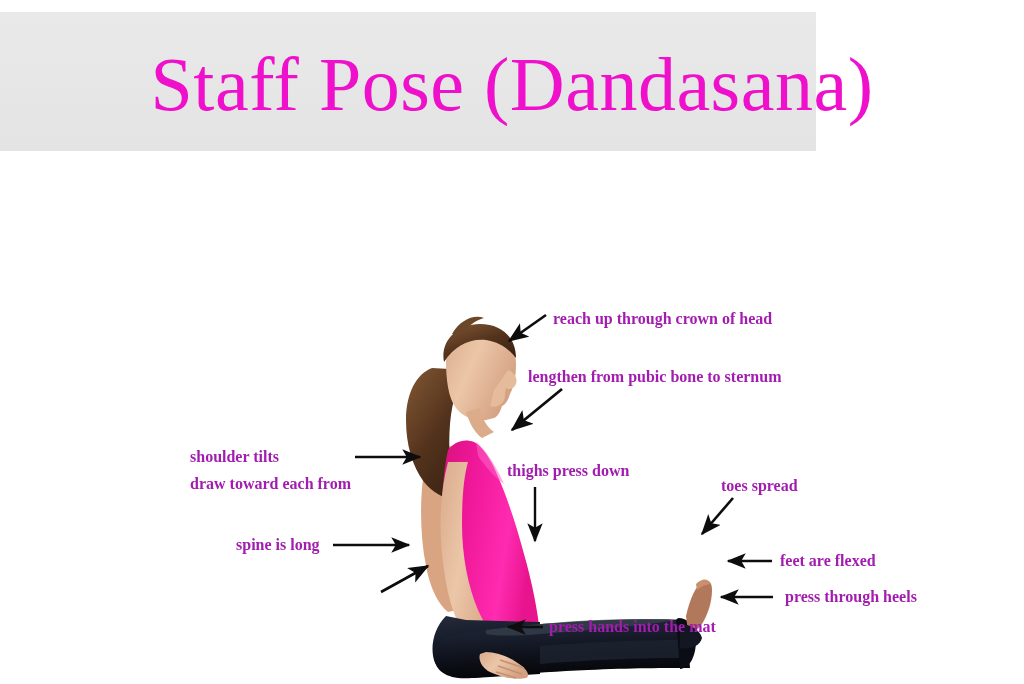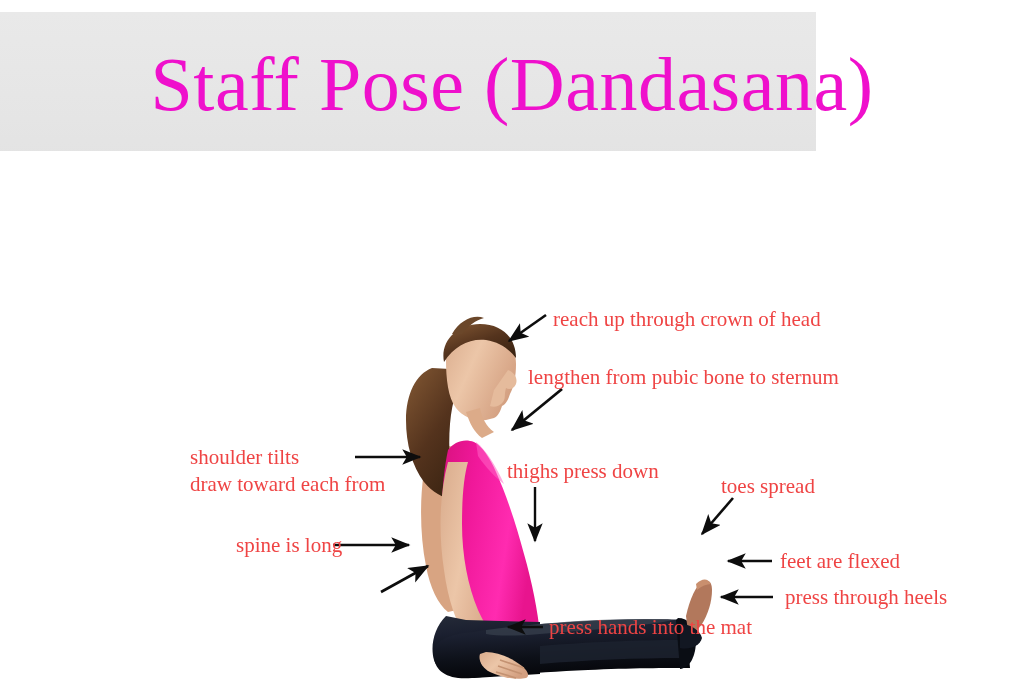--- a/index.html
+++ b/index.html
@@ -52,25 +52,25 @@
     position: absolute;
     left: 390px;
     top: 165px;
     width: 345px;
     height: 475px;
   }
   
   .anno {
     position: absolute;
     font-family: "Liberation Serif", "DejaVu Serif", serif;
-    font-size: 21px;
+    font-size: 16px;
     line-height: 26px;
-    color: #ef4444;
+    color: #a21caf;
     white-space: nowrap;
-    font-weight: 400;
+    font-weight: 700;
   }
   .arrow-layer {
     position: absolute;
     left: 0; top: 0;
     width: 1024px; height: 684px;
     pointer-events: none;
   }
 </style>
 </head>
 <body>

